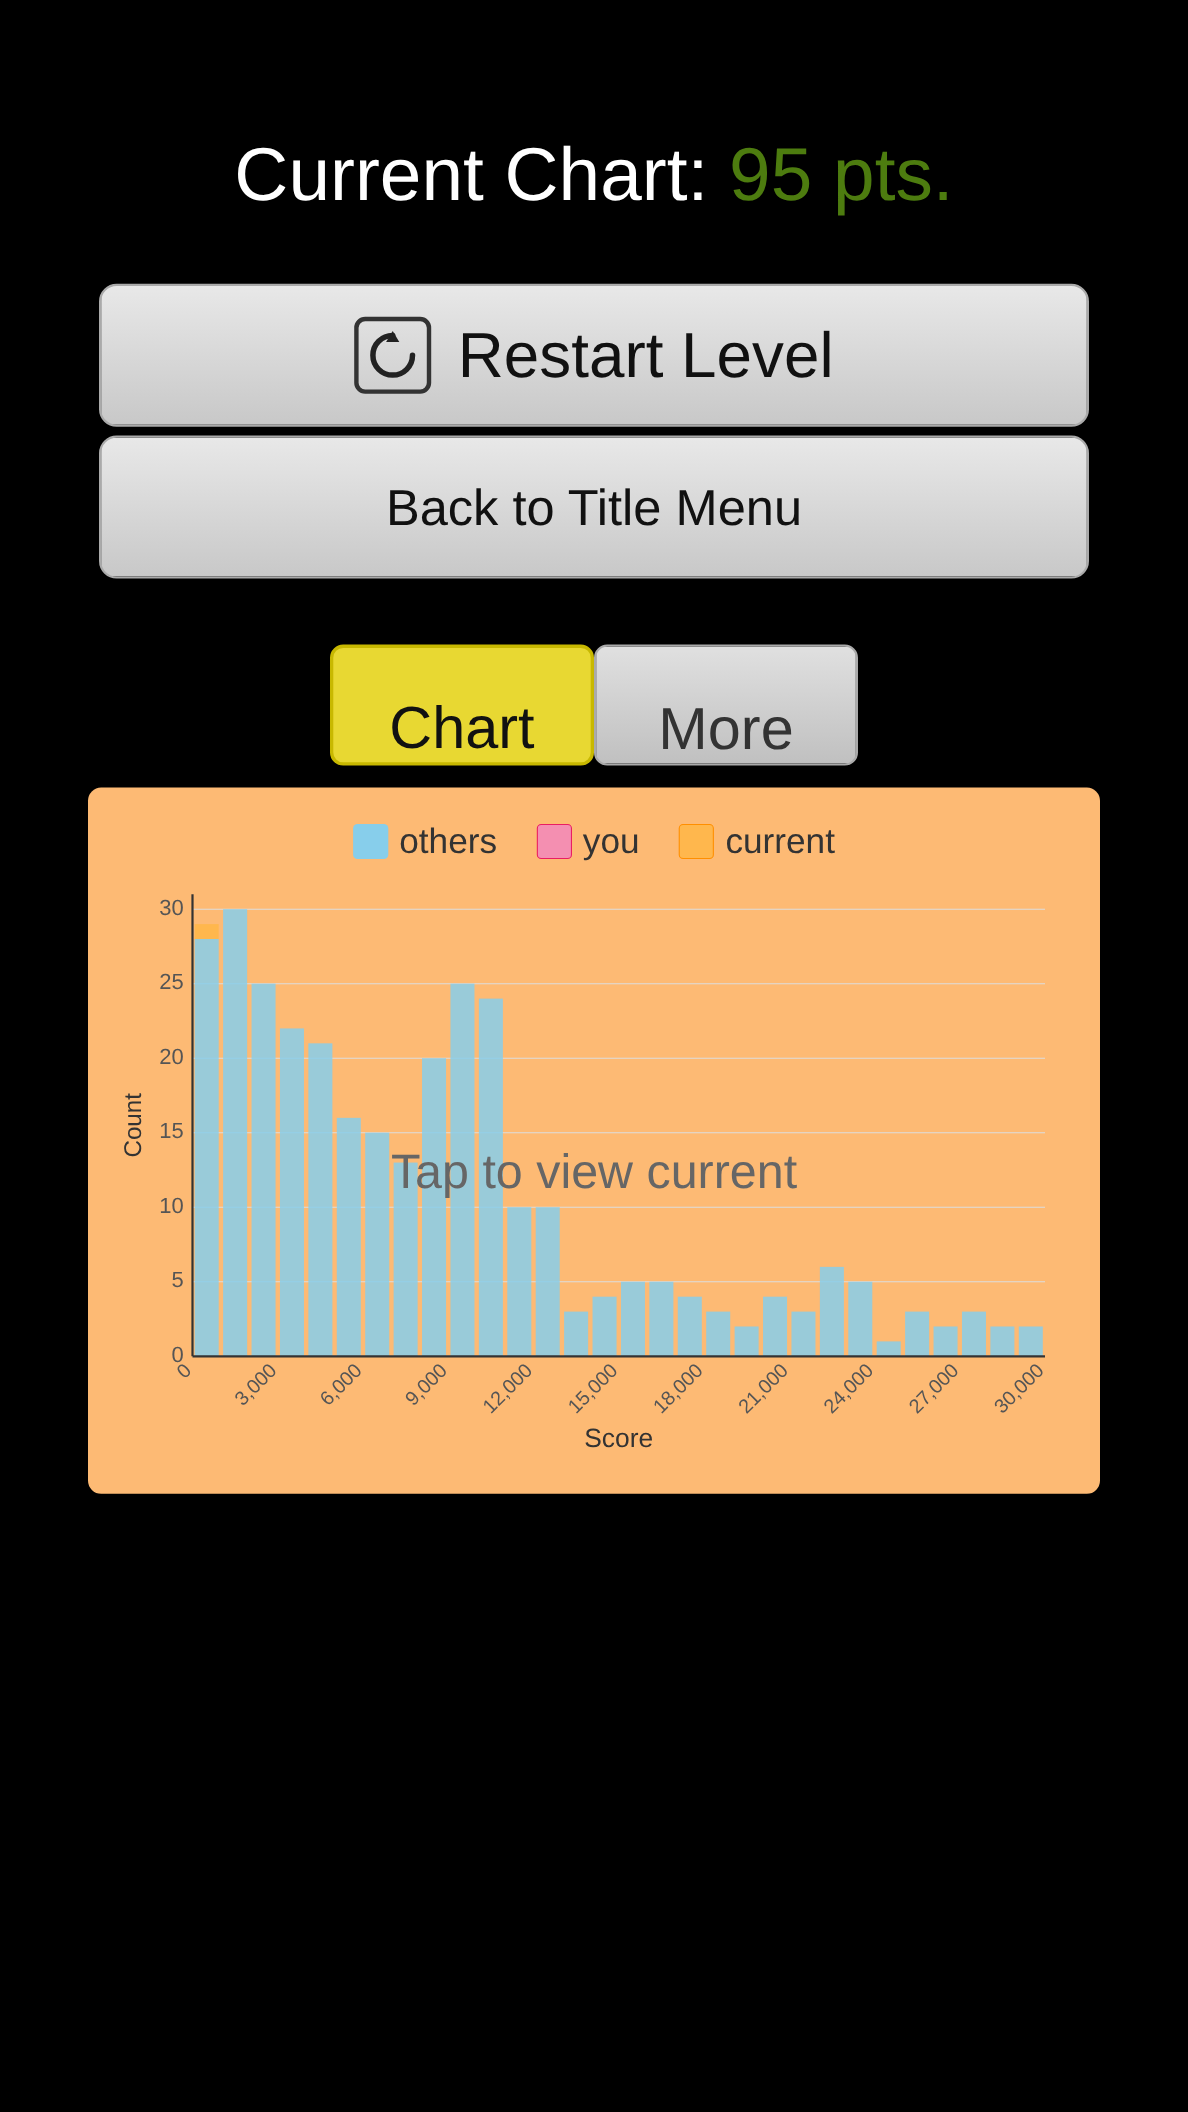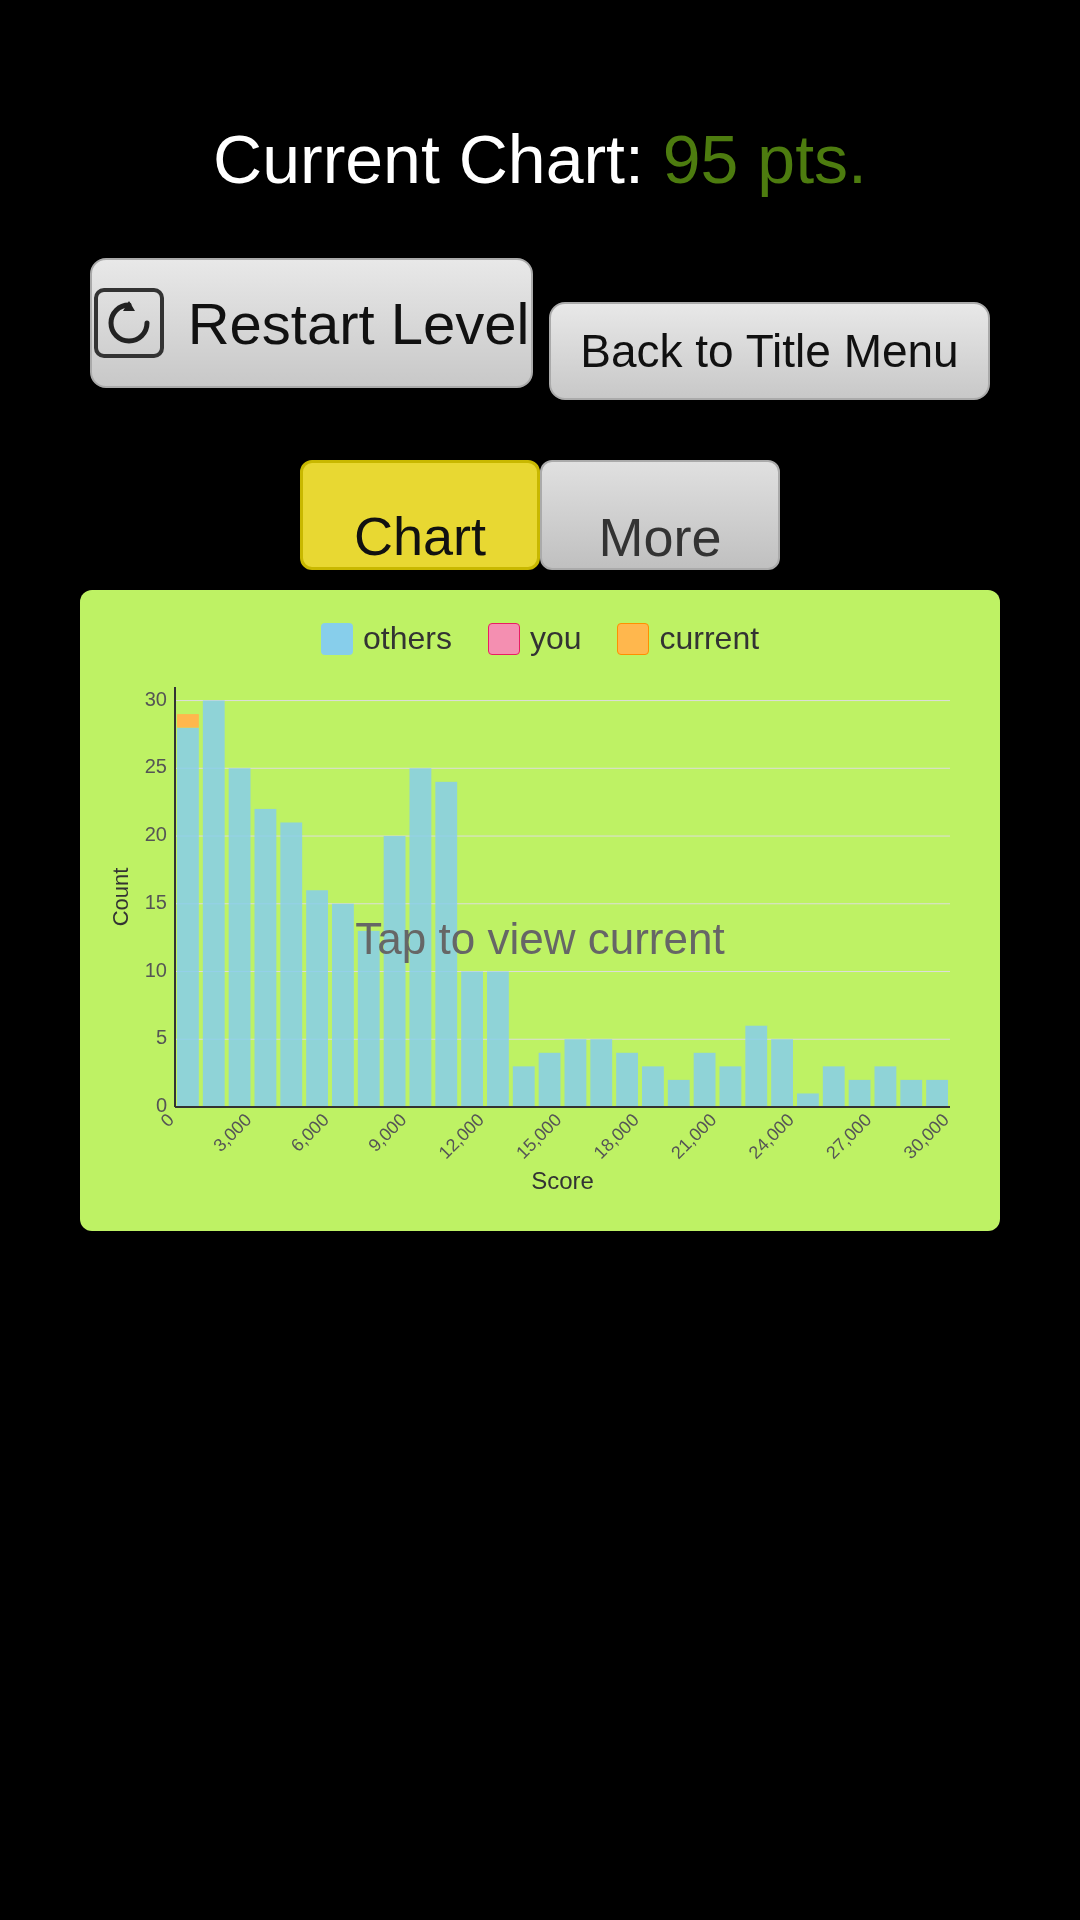--- a/index.html
+++ b/index.html
@@ -24,22 +24,22 @@
     }
     .current-score .score-value {
       color: #4d7c0f;
       font-weight: 400;
     }
 
     .buttons-container {
       margin-top: 60px;
       width: 900px;
       display: flex;
-      flex-direction: row;
-      gap: 16px;
+      flex-direction: column;
+      gap: 0;
     }
 
     .btn-restart {
       width: 100%;
       height: 130px;
       background: linear-gradient(to bottom, #e8e8e8, #c8c8c8);
       border: 2px solid #aaa;
       border-radius: 16px;
       display: flex;
       align-items: center;
@@ -68,33 +68,32 @@
 
     .btn-row {
       display: flex;
       gap: 8px;
       width: 100%;
       margin-top: 0px;
     }
 
     .btn-half {
       flex: 1;
-      height: 98px;
+      height: 130px;
       background: linear-gradient(to bottom, #e8e8e8, #c8c8c8);
       border: 2px solid #aaa;
       border-radius: 16px;
       display: flex;
       align-items: center;
       justify-content: center;
       gap: 18px;
       cursor: pointer;
       font-size: 46px;
       color: #111;
       font-weight: 400;
-      margin-top: 44px;
     }
 
     .smiley {
       width: 62px;
       height: 62px;
       background: radial-gradient(circle at 40% 38%, #e85b5b, #cc2222);
       border-radius: 50%;
       display: flex;
       align-items: center;
       justify-content: center;
@@ -151,21 +150,21 @@
     }
     .tab-btn.inactive {
       background: linear-gradient(to bottom, #e0e0e0, #c0c0c0);
       color: #333;
       border: 2px solid #aaa;
     }
 
     .chart-container {
       margin-top: 20px;
       width: 920px;
-      background: #bef264;
+      background: #fdba74;
       border-radius: 12px;
       padding: 30px 20px 30px 20px;
       position: relative;
     }
 
     .chart-legend {
       display: flex;
       align-items: center;
       justify-content: center;
       gap: 36px;

